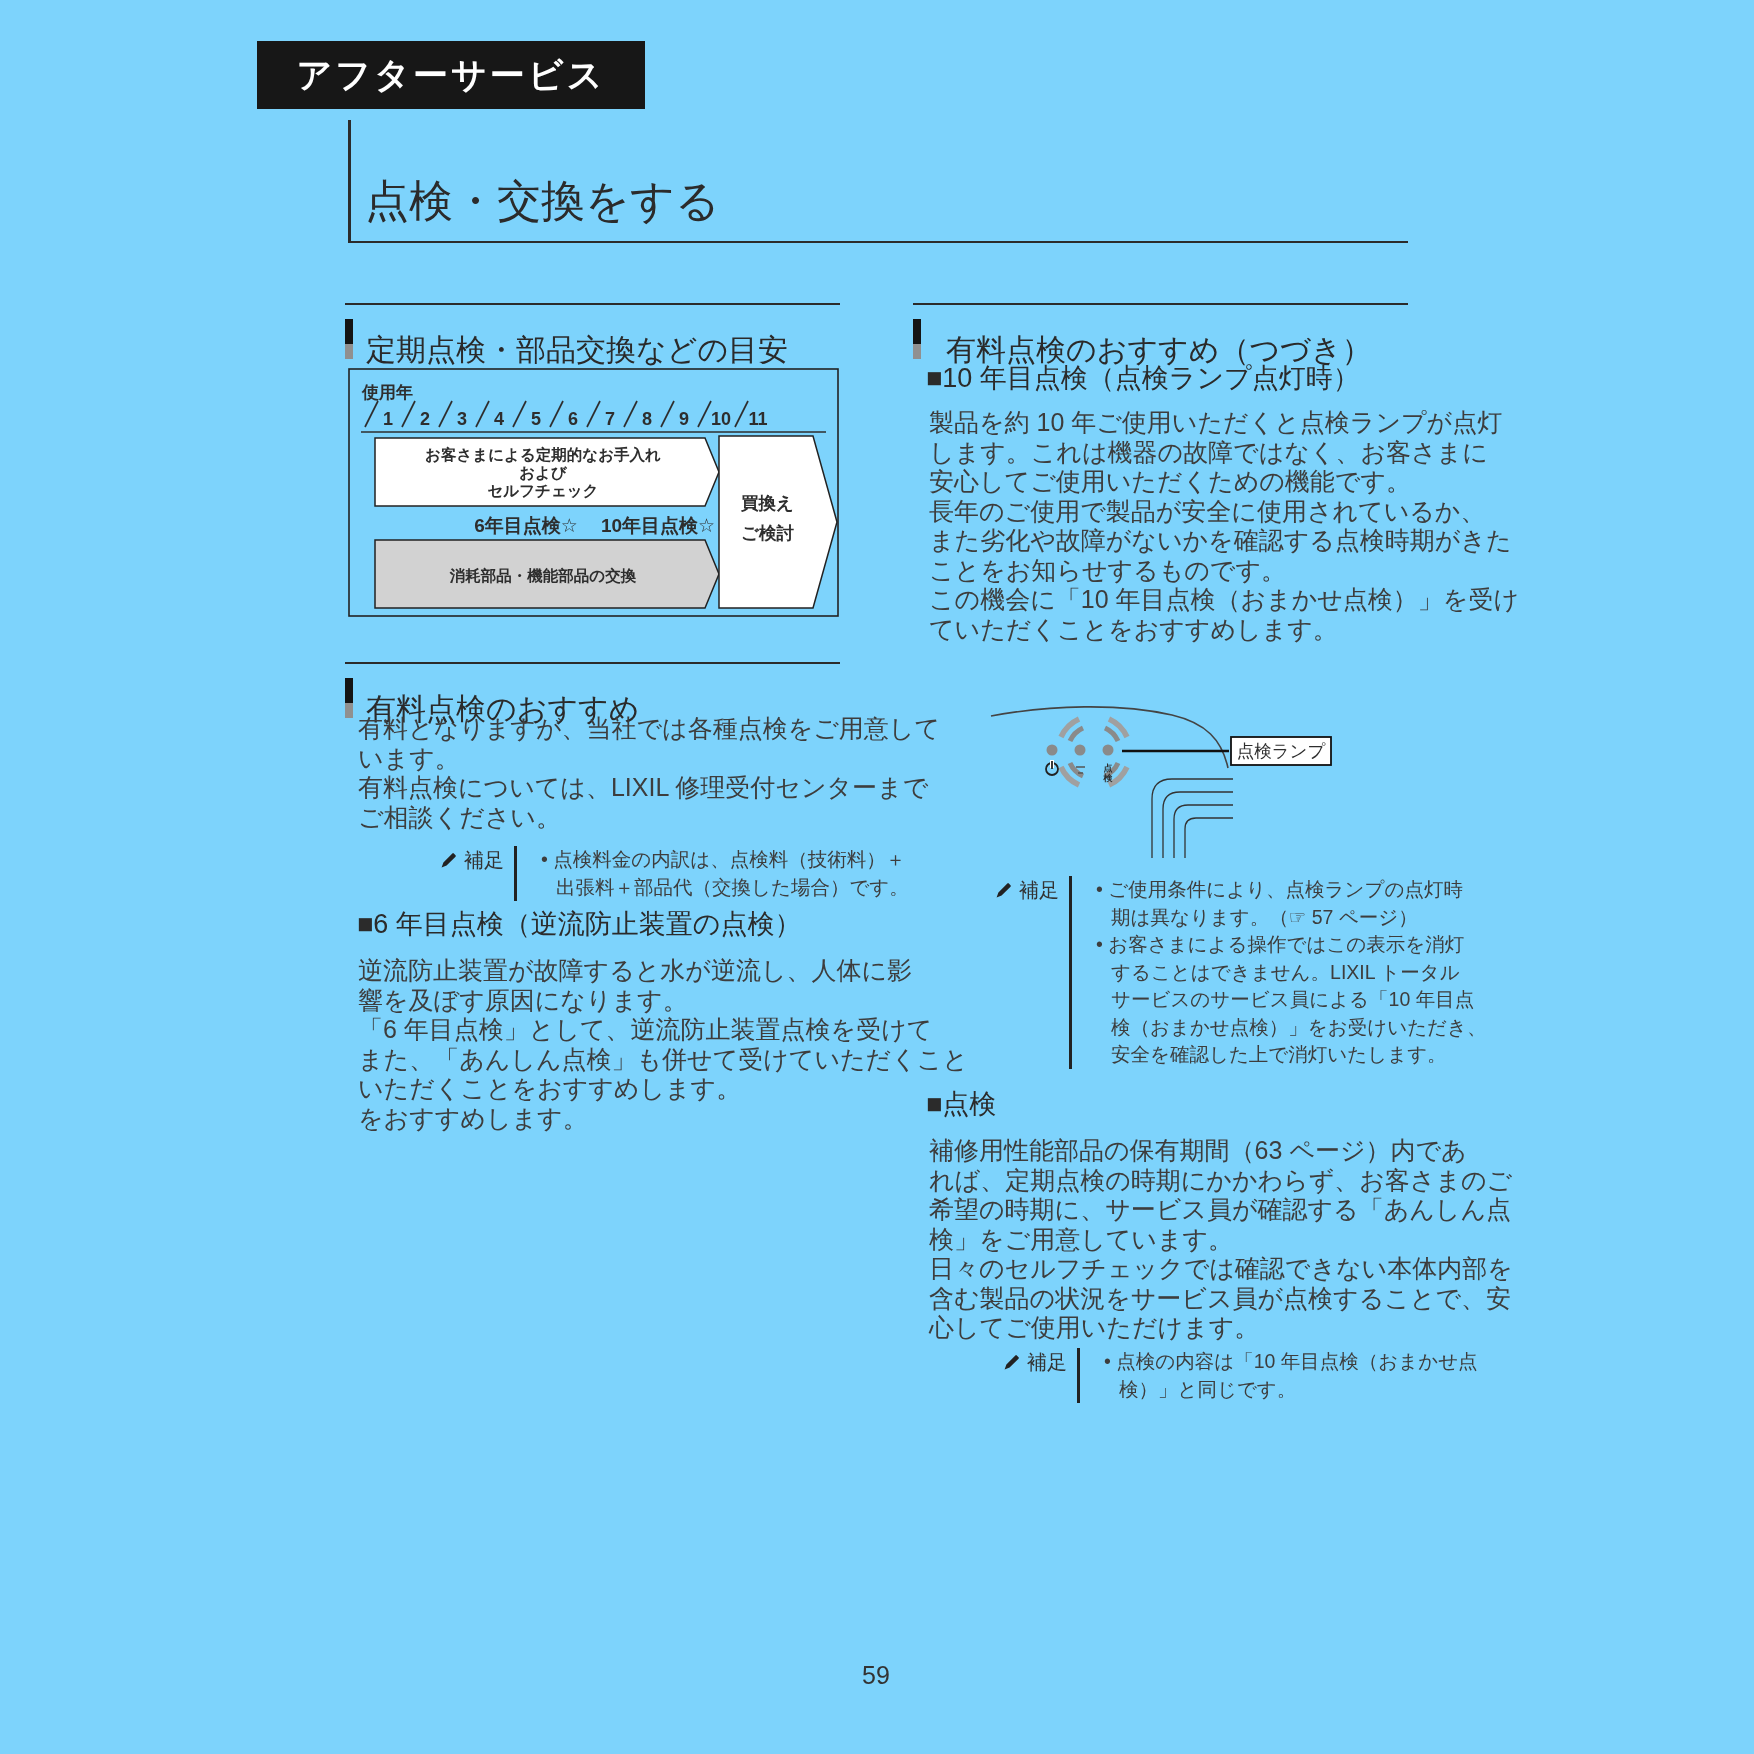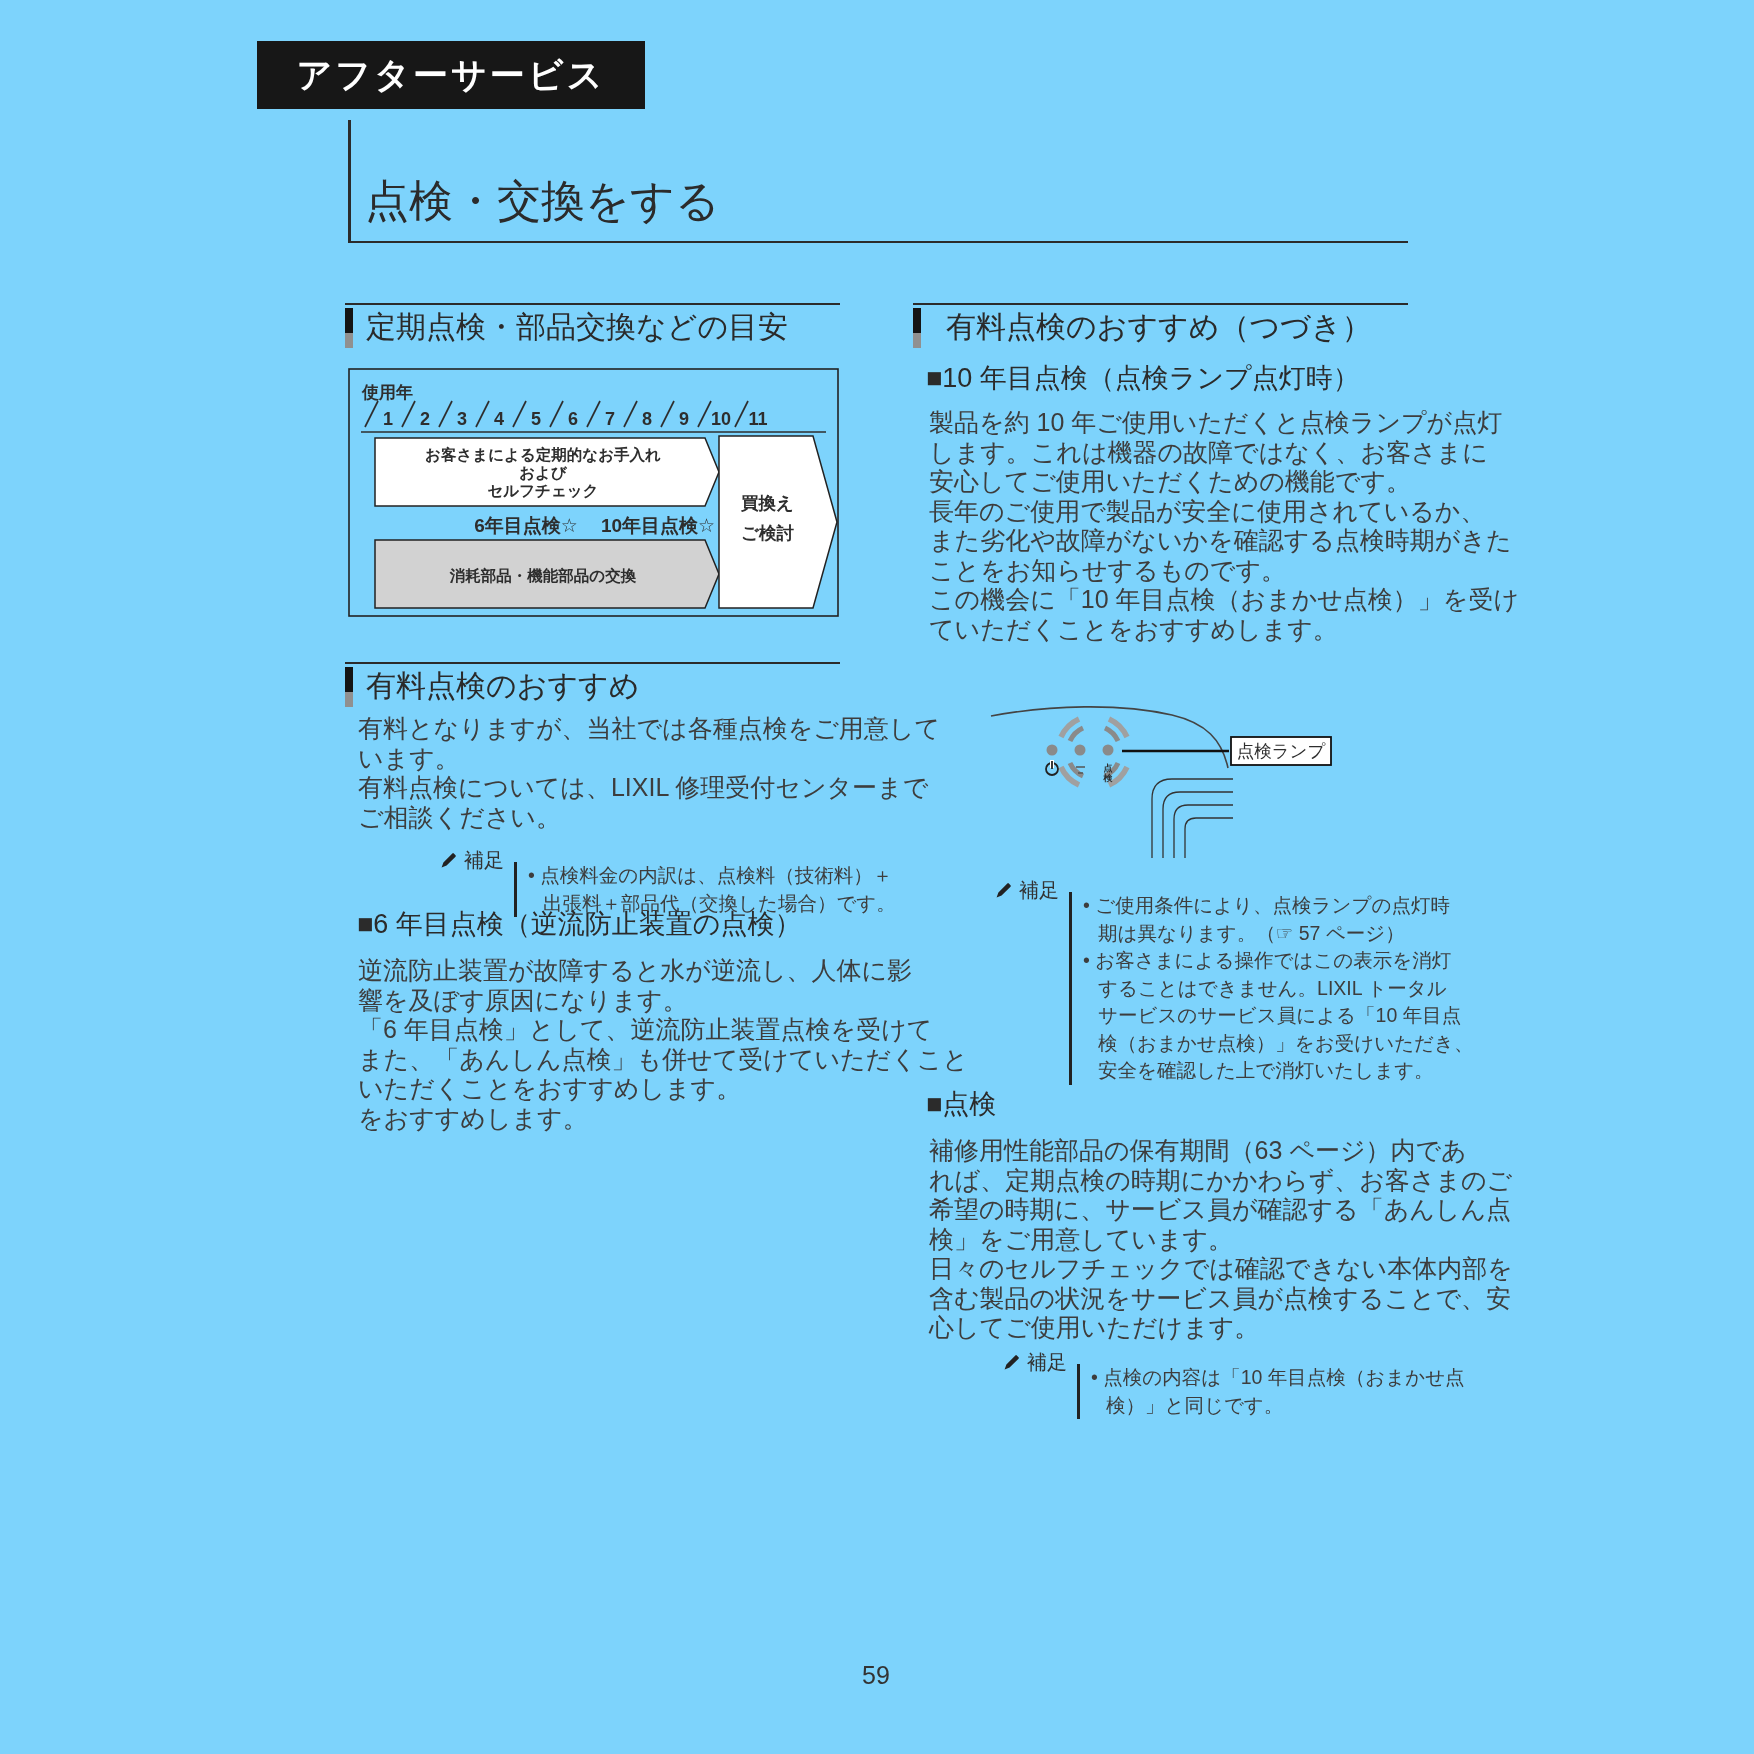--- a/index.html
+++ b/index.html
@@ -13,30 +13,30 @@
     background:#171717;color:#ffffff;display:flex;align-items:center;justify-content:center;
     font-size:35px;font-weight:700;letter-spacing:3px;
   }
   
   .title-vline{background:#2b2b2b;}
   .page-title{font-size:44px;color:#2b2b2b;white-space:nowrap;}
   .title-rule{background:#2b2b2b;}
   
   .sec-head{border-top:2px solid #2b2b2b;display:flex;align-items:center;padding-top:2px;}
   .sec-bar{width:8px;height:40px;background:linear-gradient(#141414 0 62%,#909090 62% 100%);margin-right:13px;flex:0 0 auto;}
-  .sec-head-label{font-size:30px;color:#2a2a2a;white-space:nowrap;}
+  .sec-head-label{font-size:30px;color:#2a2a2a;white-space:nowrap;margin-top:23px;}
   .sub-head{font-size:27px;color:#2b2b2b;white-space:nowrap;}
   
   .para{white-space:nowrap;}
   .para .bl{font-size:25px;line-height:29.5px;color:#3d3d3d;}
   
   .note{display:flex;align-items:flex-start;}
   .note-label{display:flex;align-items:center;gap:7px;font-size:20px;color:#333;
     flex:0 0 auto;margin-right:10px;padding-top:1px;white-space:nowrap;}
-  .note-body{border-left:3px solid #222;padding-left:11px;white-space:nowrap;margin-top:16px;}
+  .note-body{border-left:3px solid #222;padding-left:24px;white-space:nowrap;}
   .note-body .nl{font-size:19.5px;line-height:27.5px;color:#3d3d3d;}
   .note-body .cont{padding-left:15px;}
   .pagenum{font-size:25px;color:#333;text-align:center;}
   svg text{fill:#2e2e2e;}
 </style>
 </head>
 <body>
 
 <div class="page">
 

